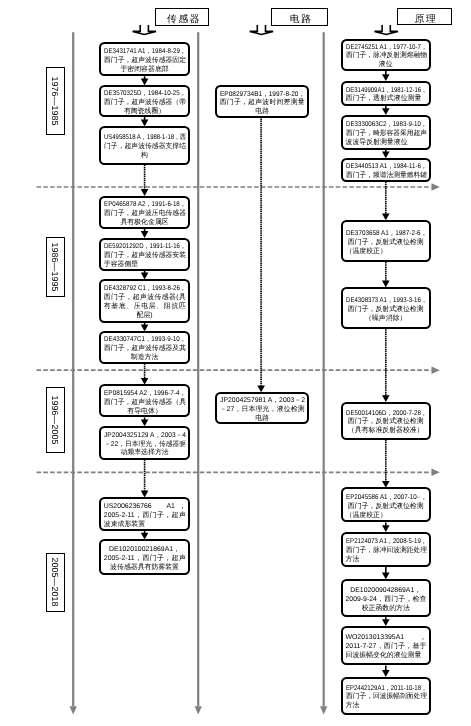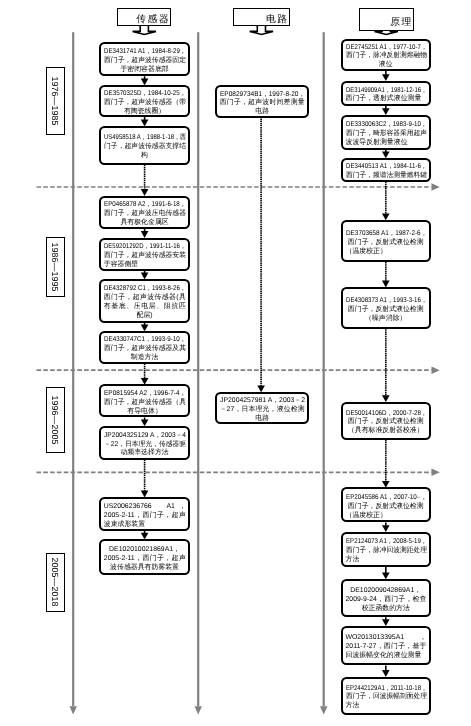--- a/index.html
+++ b/index.html
@@ -3,22 +3,22 @@
 <meta charset="utf-8">
 <title>Technology Roadmap</title>
 <style>
   html,body{margin:0;padding:0;background:#ffffff;}
   body{width:471px;height:726px;font-family:"Liberation Sans",sans-serif;
        overflow:hidden;-webkit-font-smoothing:antialiased;
        text-rendering:geometricPrecision;}
   #stage{position:relative;width:471px;height:726px;background:#fff;}
   svg.layer{position:absolute;left:0;top:0;width:471px;height:726px;}
   .hdr{position:absolute;border:1.9px solid #000;background:#fff;box-sizing:border-box;
-       display:flex;align-items:center;justify-content:flex-end;
-       font-size:9.8px;color:#000;white-space:nowrap;}
+       display:flex;align-items:center;justify-content:center;
+       font-size:9.8px;color:#000;white-space:nowrap;margin-left:38px;}
   .hdr span{letter-spacing:1.5px;padding-left:3.5px;position:relative;top:2.6px;}
   .yr{position:absolute;border:1.8px solid #000;background:#fff;box-sizing:border-box;}
   .yr span{position:absolute;left:50%;top:50%;
        transform:translate(-50%,-50%) rotate(90deg);
        white-space:nowrap;font-size:8.8px;letter-spacing:0.1px;color:#000;}
   .box{position:absolute;border:2.1px solid #000;border-radius:5.5px;background:#fff;
        box-sizing:border-box;display:flex;flex-direction:column;justify-content:center;
        color:#000;padding:0 2.5px;overflow:hidden;}
   .box p{margin:0;font-size:6.9px;line-height:8.85px;white-space:nowrap;
          text-align:center;position:relative;top:2.2px;}
@@ -94,21 +94,21 @@
       <path d="M 382 619.2 L 389.6 619.2 L 385.8 626 Z" fill="#000"></path>
       <line x1="385.8" y1="665.4" x2="385.8" y2="670.7" stroke="#000" stroke-width="1.6"></line>
       <path d="M 382 670.1 L 389.6 670.1 L 385.8 676.9 Z" fill="#000"></path>
     </svg>
 <div class="hdr" style="left: 117.4px; top: 8.2px; width: 53.8px; height: 17.6px;">
       <span>传感器</span>
     </div>
     <div class="hdr" style="left: 233.2px; top: 8.2px; width: 56.4px; height: 17.6px;">
       <span>电路</span>
     </div>
-    <div class="hdr" style="left: 358.6px; top: 8.2px; width: 55.2px; height: 23px;">
+    <div class="hdr" style="left: 358.6px; top: 8.2px; width: 55.2px; height: 17px;">
       <span>原理</span>
     </div>
     <div class="yr" style="left: 46px; top: 66.5px; width: 18.8px; height: 68.8px;">
       <span>1976—1985</span>
     </div>
     <div class="yr" style="left: 46px; top: 237px; width: 18.8px; height: 60.2px;">
       <span>1986—1995</span>
     </div>
     <div class="yr" style="left: 46px; top: 386.8px; width: 18.8px; height: 65.9px;">
       <span>1996—2005</span>

